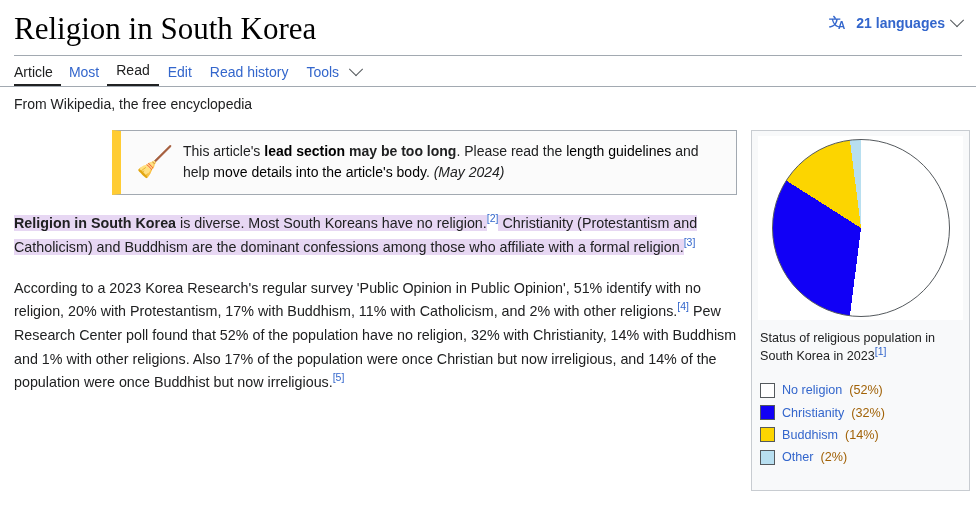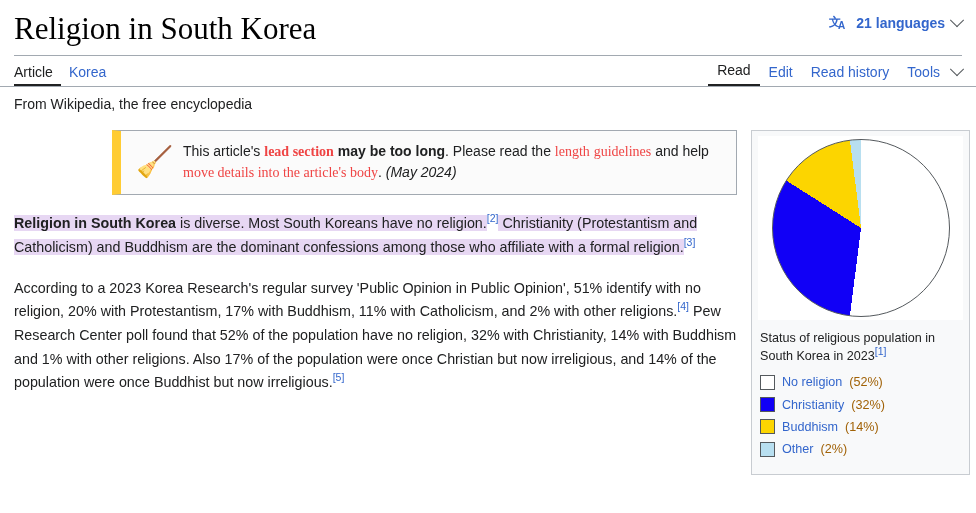--- a/index.html
+++ b/index.html
@@ -60,21 +60,20 @@
     height: 9px;
     border-right: 1.6px solid #54595d;
     border-bottom: 1.6px solid #54595d;
     transform: rotate(45deg) translate(-2px,-2px);
   }
 
   
   .tabbar {
     display: flex;
     align-items: flex-end;
-    justify-content: space-between;
     padding: 0 14px;
     border-bottom: 1px solid #a2a9b1;
     height: 31px;
     box-sizing: border-box;
   }
   .tabs-left, .tabs-right {
     display: flex;
     align-items: flex-end;
     height: 100%;
   }
@@ -134,23 +133,22 @@
     text-align: center;
     font-size: 30px;
     line-height: 1;
   }
   .ambox-text {
     font-size: 14px;
     line-height: 1.55;
     color: #202122;
   }
   .ambox-text a, .lnk {
-    color: #ef4444;
+    color: #000000;
     text-decoration: none;
-    font-family: Liberation Serif, serif;
   }
   .b { font-weight: bold; }
   .ital { font-style: italic; }
 
   
   p.para {
     font-size: 14.3px;
     line-height: 1.66;
     margin: 17px 0 0 0;
     color: #202122;
@@ -191,21 +189,21 @@
     border: 1px solid #54595d;
     box-sizing: border-box;
   }
   .infobox-caption {
     font-size: 12.6px;
     line-height: 1.45;
     color: #202122;
     margin: 9px 2px 8px 2px;
   }
   .legend {
-    margin: 8px 2px;
+    margin: 16px 2px;
   }
   .legend-row {
     display: flex;
     align-items: center;
     gap: 7px;
     font-size: 12.6px;
     line-height: 1.45;
     margin-bottom: 4px;
   }
   .swatch {
@@ -233,21 +231,21 @@
       </svg>
     </span>
     <span>21 languages</span>
     <span class="chev"></span>
   </div>
 </div>
 
 <div class="tabbar">
   <div class="tabs-left">
     <div class="tab selected">Article</div>
-    <div class="tab">Korea</div>
+    <div class="tab">Most</div>
   </div>
   <div class="tabs-right">
     <div class="tab selected">Read</div>
     <div class="tab">Edit</div>
     <div class="tab">Read history</div>
     <div class="tab last">
       <span>Tools</span>
       <span class="chev"></span>
     </div>
   </div>

